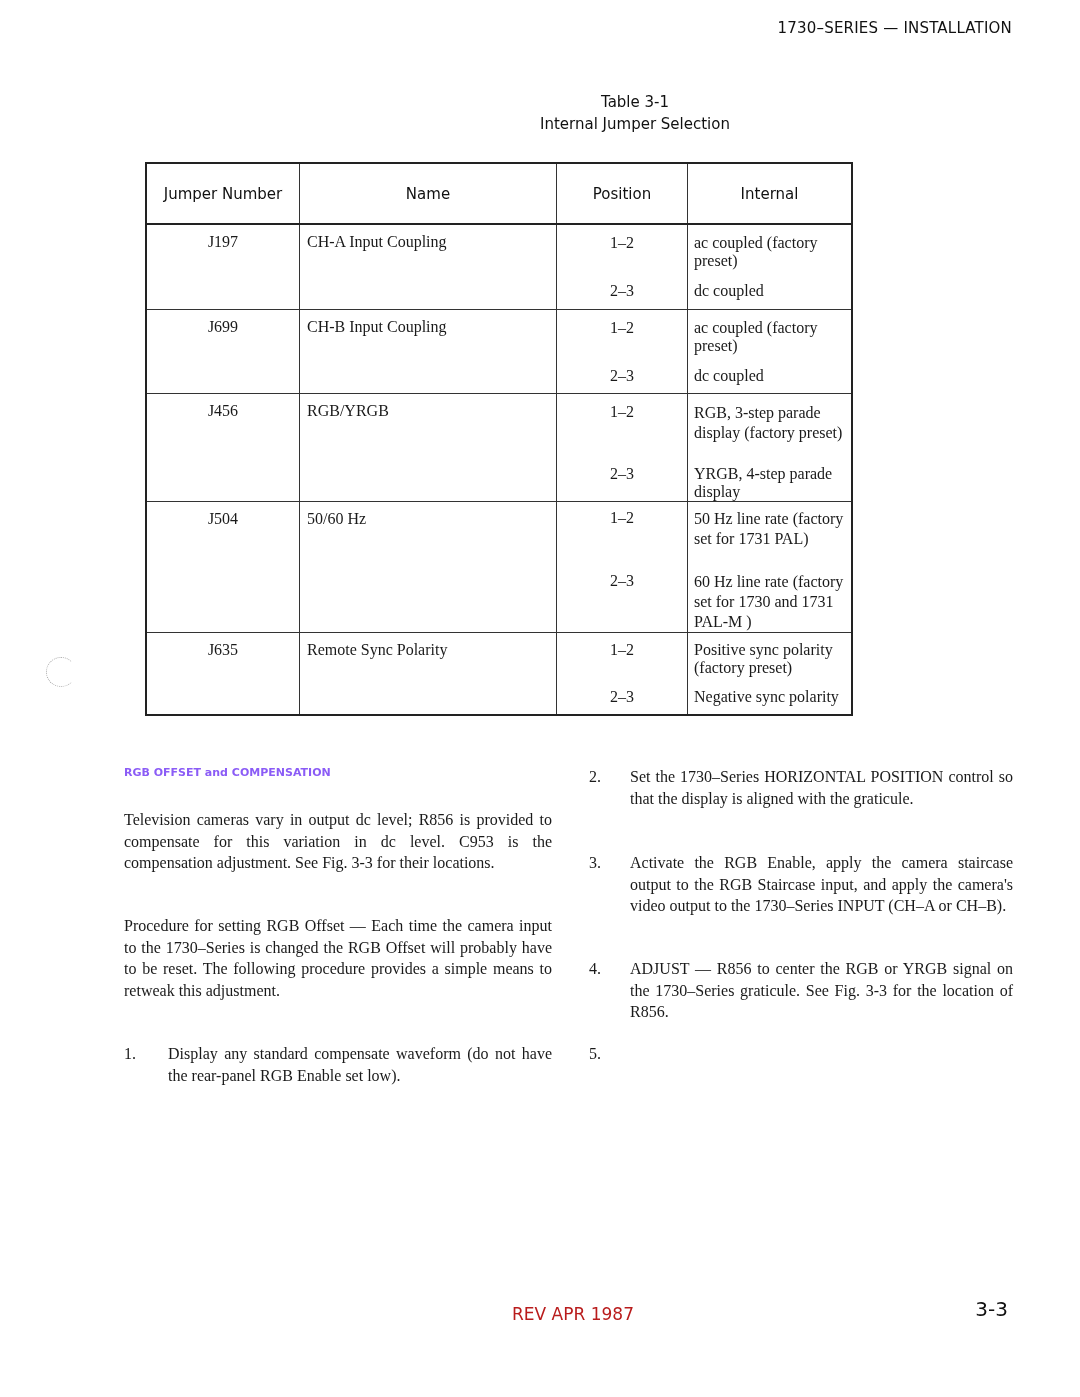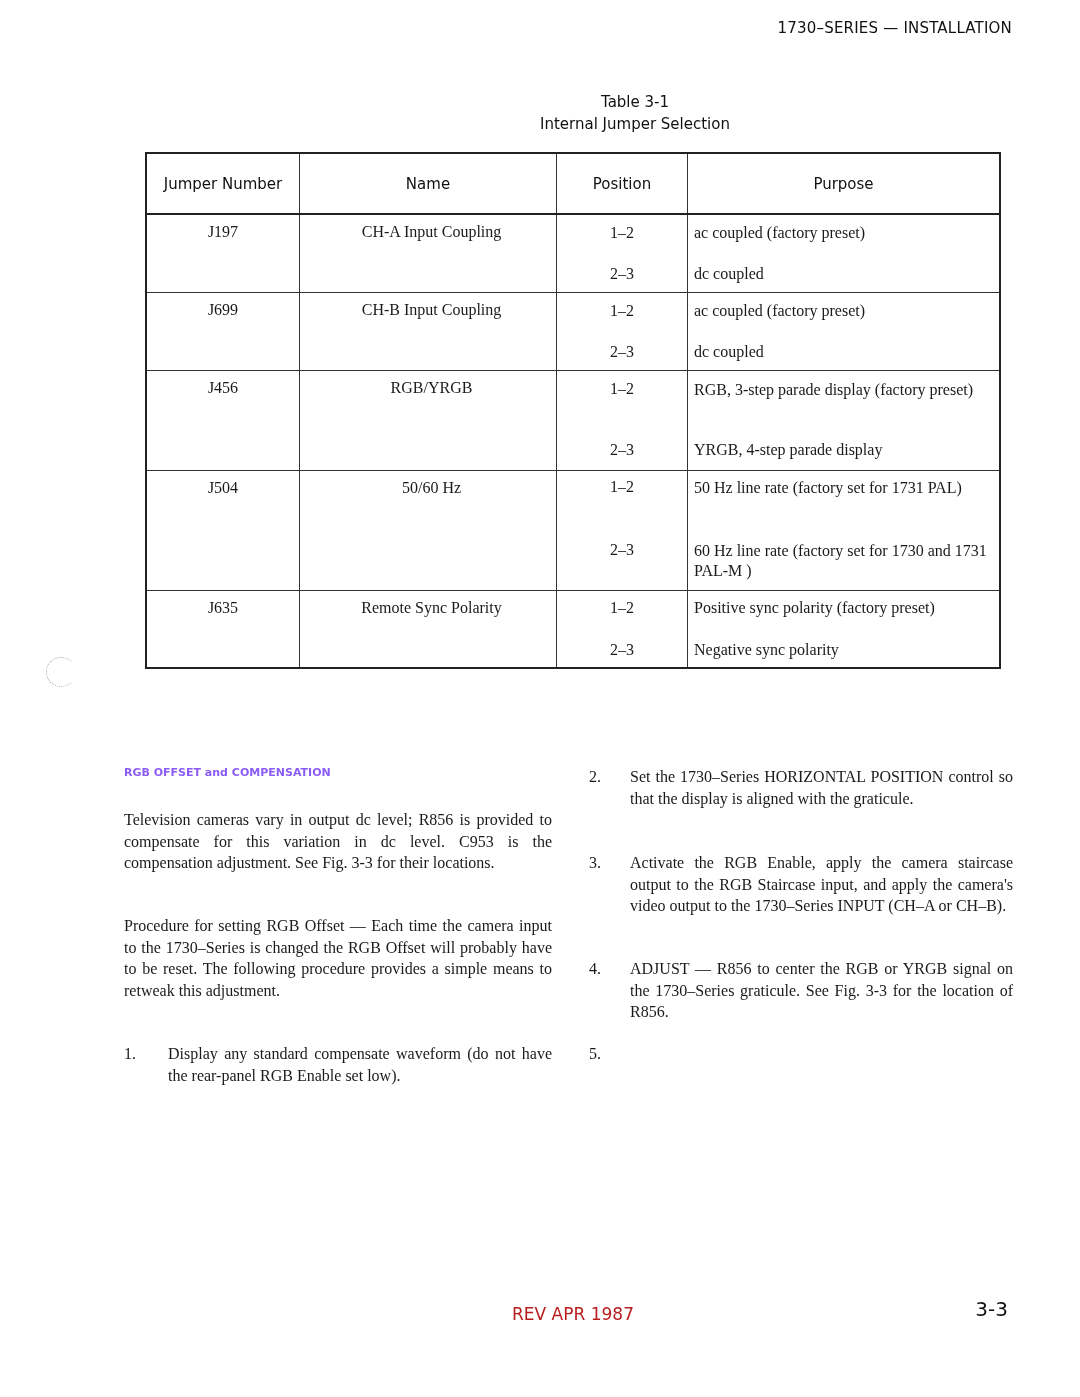--- a/index.html
+++ b/index.html
@@ -12,39 +12,39 @@
     font-size: 15px; letter-spacing: 0.2px; color: #111;
   }
   .table-caption {
     position: absolute; left: 0; width: 1080px; text-align: center;
     font-size: 15px; color: #111;
   }
   .caption-num { top: 93px; left: 95px; }
   .caption-title { top: 115px; left: 95px; }
 
   .jumper-table {
-    position: absolute; left: 145px; top: 152px; width: 856px;
+    position: absolute; left: 145px; top: 162px; width: 708px;
     border-collapse: collapse; border: 2.5px solid #222;
   }
   .jumper-table th {
     height: 57px; font-weight: normal; font-size: 15px; color: #111;
     border-left: 1px solid #333; border-bottom: 2.5px solid #222;
     vertical-align: middle;
   }
   .jumper-table td {
     border-left: 1px solid #333; font-size: 16px; vertical-align: top;
     padding: 0; color: #1a1a1a;
   }
   .jumper-table tr.grp-start td { border-top: 1.5px solid #333; }
   .col-num { width: 150px; text-align: center; }
   .col-name { width: 254px; }
   .col-pos { width: 128px; text-align: center; }
   .col-purp { width: auto; }
   .cell-num { padding-top: 8px !important; text-align: center; }
-  .cell-name { padding: 8px 0 0 7px !important; text-align: center; }
+  .cell-name { padding: 8px 0 0 7px !important; }
   .pos-line, .purp-line { line-height: 20px; }
   .cell-pos { text-align: center; }
   .cell-purp { padding-left: 6px !important; padding-right: 4px !important; }
 
   .section-heading {
     position: absolute; left: 124px; top: 766px; font-size: 11px; font-weight: bold; color: #8b5cf6;
   }
   .para {
     position: absolute; font-size: 16px; line-height: 21.5px; text-align: justify; color: #1a1a1a;
   }
@@ -67,21 +67,21 @@
 
 <div class="table-caption caption-num sans" style="top:93px;">Table 3-1</div>
 <div class="table-caption caption-title sans" style="top:115px;">Internal Jumper Selection</div>
 
 <table class="jumper-table">
   <thead>
     <tr>
       <th class="col-num sans" style="border-left:none;">Jumper Number</th>
       <th class="col-name sans">Name</th>
       <th class="col-pos sans">Position</th>
-      <th class="col-purp sans">Purpose</th>
+      <th class="col-purp sans">Internal</th>
     </tr>
   </thead>
   <tbody>
 
     <tr class="grp-start" style="height:39px;">
       <td rowspan="2" class="cell-num serif" style="border-left:none;">J197</td>
       <td rowspan="2" class="cell-name serif">CH-A Input Coupling</td>
       <td class="cell-pos serif" style="padding-top:9px;">1–2</td>
       <td class="cell-purp serif" style="padding-top:9px;">ac coupled (factory preset)</td>
     </tr>

